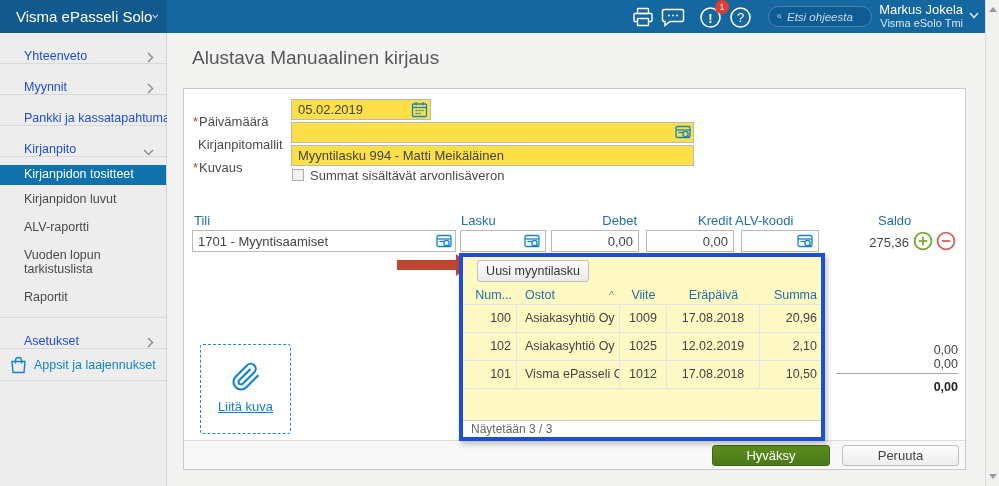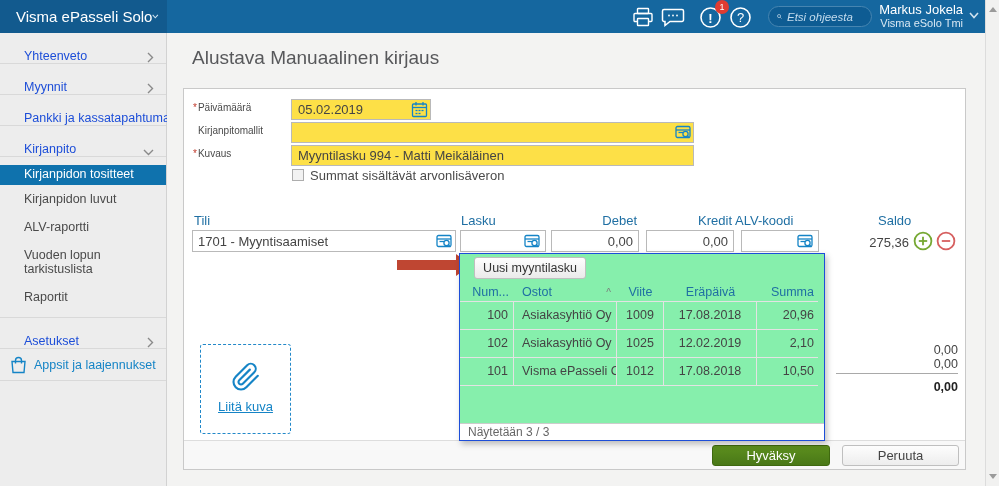--- a/index.html
+++ b/index.html
@@ -35,40 +35,40 @@
   .sub-item { padding:7px 10px 7px 24px; font-size:12.5px; color:#4a4a4a; line-height:14px; cursor:pointer; }
   .sub-item.active { background:#0f72ad; color:#fff; padding-top:2px; padding-bottom:4px; }
   .sub-wrap { width:120px; }
   .apps-item { height:32px; border-bottom:1px solid #d9d9d9; display:flex; align-items:center; padding-left:10px; color:#1584c6; font-size:12.5px; cursor:pointer; gap:7px; }
 
   
   .main { position:absolute; left:167px; top:33px; width:818px; height:453px; background:#f3f3f2; }
   .page-title { position:absolute; left:25px; top:14px; font-size:19px; color:#57585b; }
   .card { position:absolute; left:16px; top:55px; width:783px; height:382px; background:#fff; border:1px solid #c9c9c9; }
 
-  .flabel { position:absolute; left:9px; font-size:10px; color:#4a4a4a; }
+  .flabel { position:absolute; left:9px; font-size:13px; color:#4a4a4a;margin-top:12px; }
   .req { color:#c0392b; margin-right:1px; }
   .fin { position:absolute; border:1px solid #b9b9b9; height:21px; font-size:13px; color:#444; padding:0 6px; background:#fde047; font-family:"Liberation Sans",sans-serif; outline:none; }
   .icon-in { position:absolute; cursor:pointer; }
 
   .cb { position:absolute; left:108px; top:80px; width:12px; height:12px; border:1px solid #adadad; background:#f2f2f2; cursor:pointer; }
   .cb-label { position:absolute; left:126px; top:79px; font-size:13px; color:#4a4a4a; }
 
   .hdr { position:absolute; top:124px; font-size:13px; color:#1f6fa3; }
   .cell { position:absolute; top:141px; height:22px; border:1px solid #b9b9b9; font-size:13px; color:#444; padding:0 5px; background:#fff; font-family:"Liberation Sans",sans-serif; outline:none; }
   .num-right { text-align:right; }
   .saldo-val { position:absolute; left:650px; top:146px; width:75px; text-align:right; font-size:13px; color:#444; }
   .row-btn { position:absolute; top:142px; cursor:pointer; }
 
   
   .arrow-shaft { position:absolute; left:213px; top:171px; width:59px; height:10px; background:#bf4632; }
   .arrow-head { position:absolute; left:272px; top:165px; width:0; height:0; border-top:11px solid transparent; border-bottom:11px solid transparent; border-left:15px solid #bf4632; }
 
   
-  .dropdown { position:absolute; left:275px; top:164px; width:366px; height:188px; background:#86efac; border:1px solid #1d4ed8; box-shadow:2px 3px 6px rgba(0,0,0,0.25); z-index:5; }
+  .dropdown { position:absolute; left:275px; top:164px; width:366px; height:188px; background:#fef9c3; border:4px solid #1d4ed8; box-shadow:2px 3px 6px rgba(0,0,0,0.25); z-index:5; }
   .dd-btn { position:absolute; left:14px; top:3px; width:112px; height:22px; background:linear-gradient(#fefefe,#eaeaea); border:1px solid #bfbfbf; border-radius:3px; font-size:12.5px; color:#333; text-align:center; line-height:20px; cursor:pointer; }
   .dd-table { position:absolute; left:0; top:31px; width:358px; }
   .dd-hrow { display:flex; height:17px; border-bottom:1px solid #e3e3e3; }
   .dd-hc { font-size:12.5px; color:#1f6fa3; line-height:15px; }
   .dd-row { display:flex; height:28px; border-bottom:1px solid #e3e3e3; cursor:pointer; }
   .dc { font-size:12.5px; color:#444; line-height:27px; border-right:1px solid #e3e3e3; overflow:hidden; white-space:nowrap; }
   .c-num   { width:54px;  text-align:right; padding-right:5px; }
   .c-nimi  { width:103px; padding-left:8px; }
   .c-viite { width:47px;  text-align:center; }
   .c-era   { width:93px;  text-align:center; }

